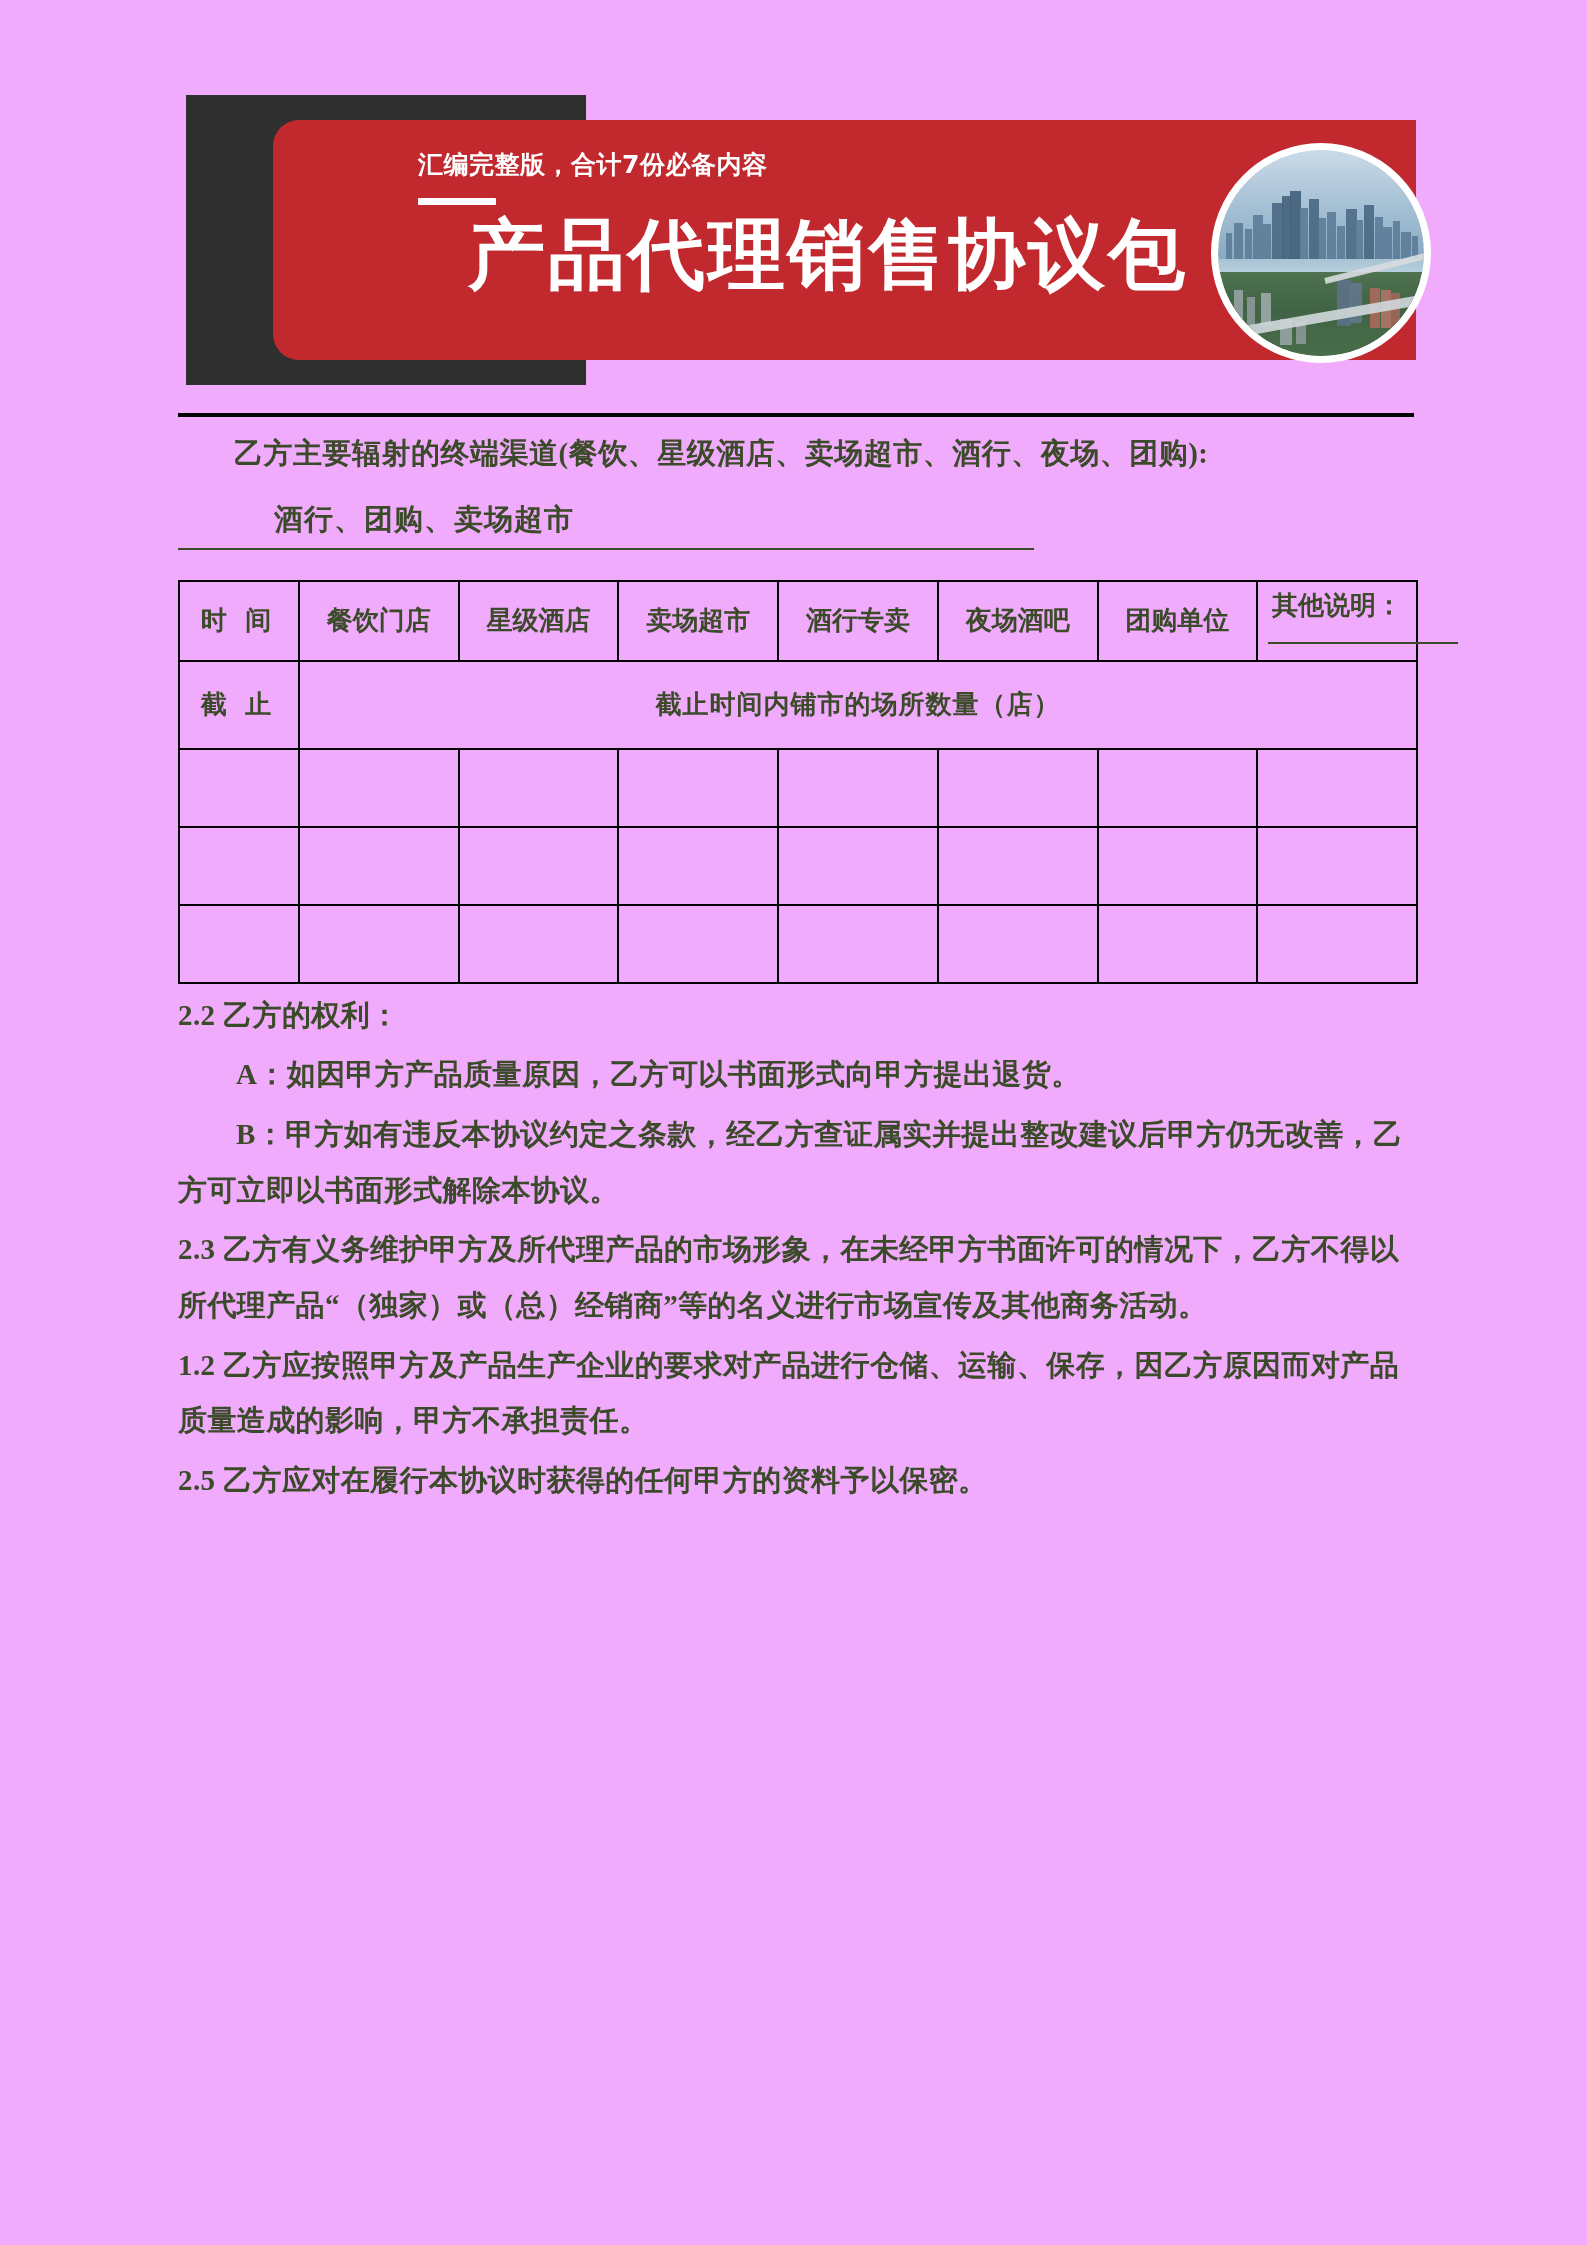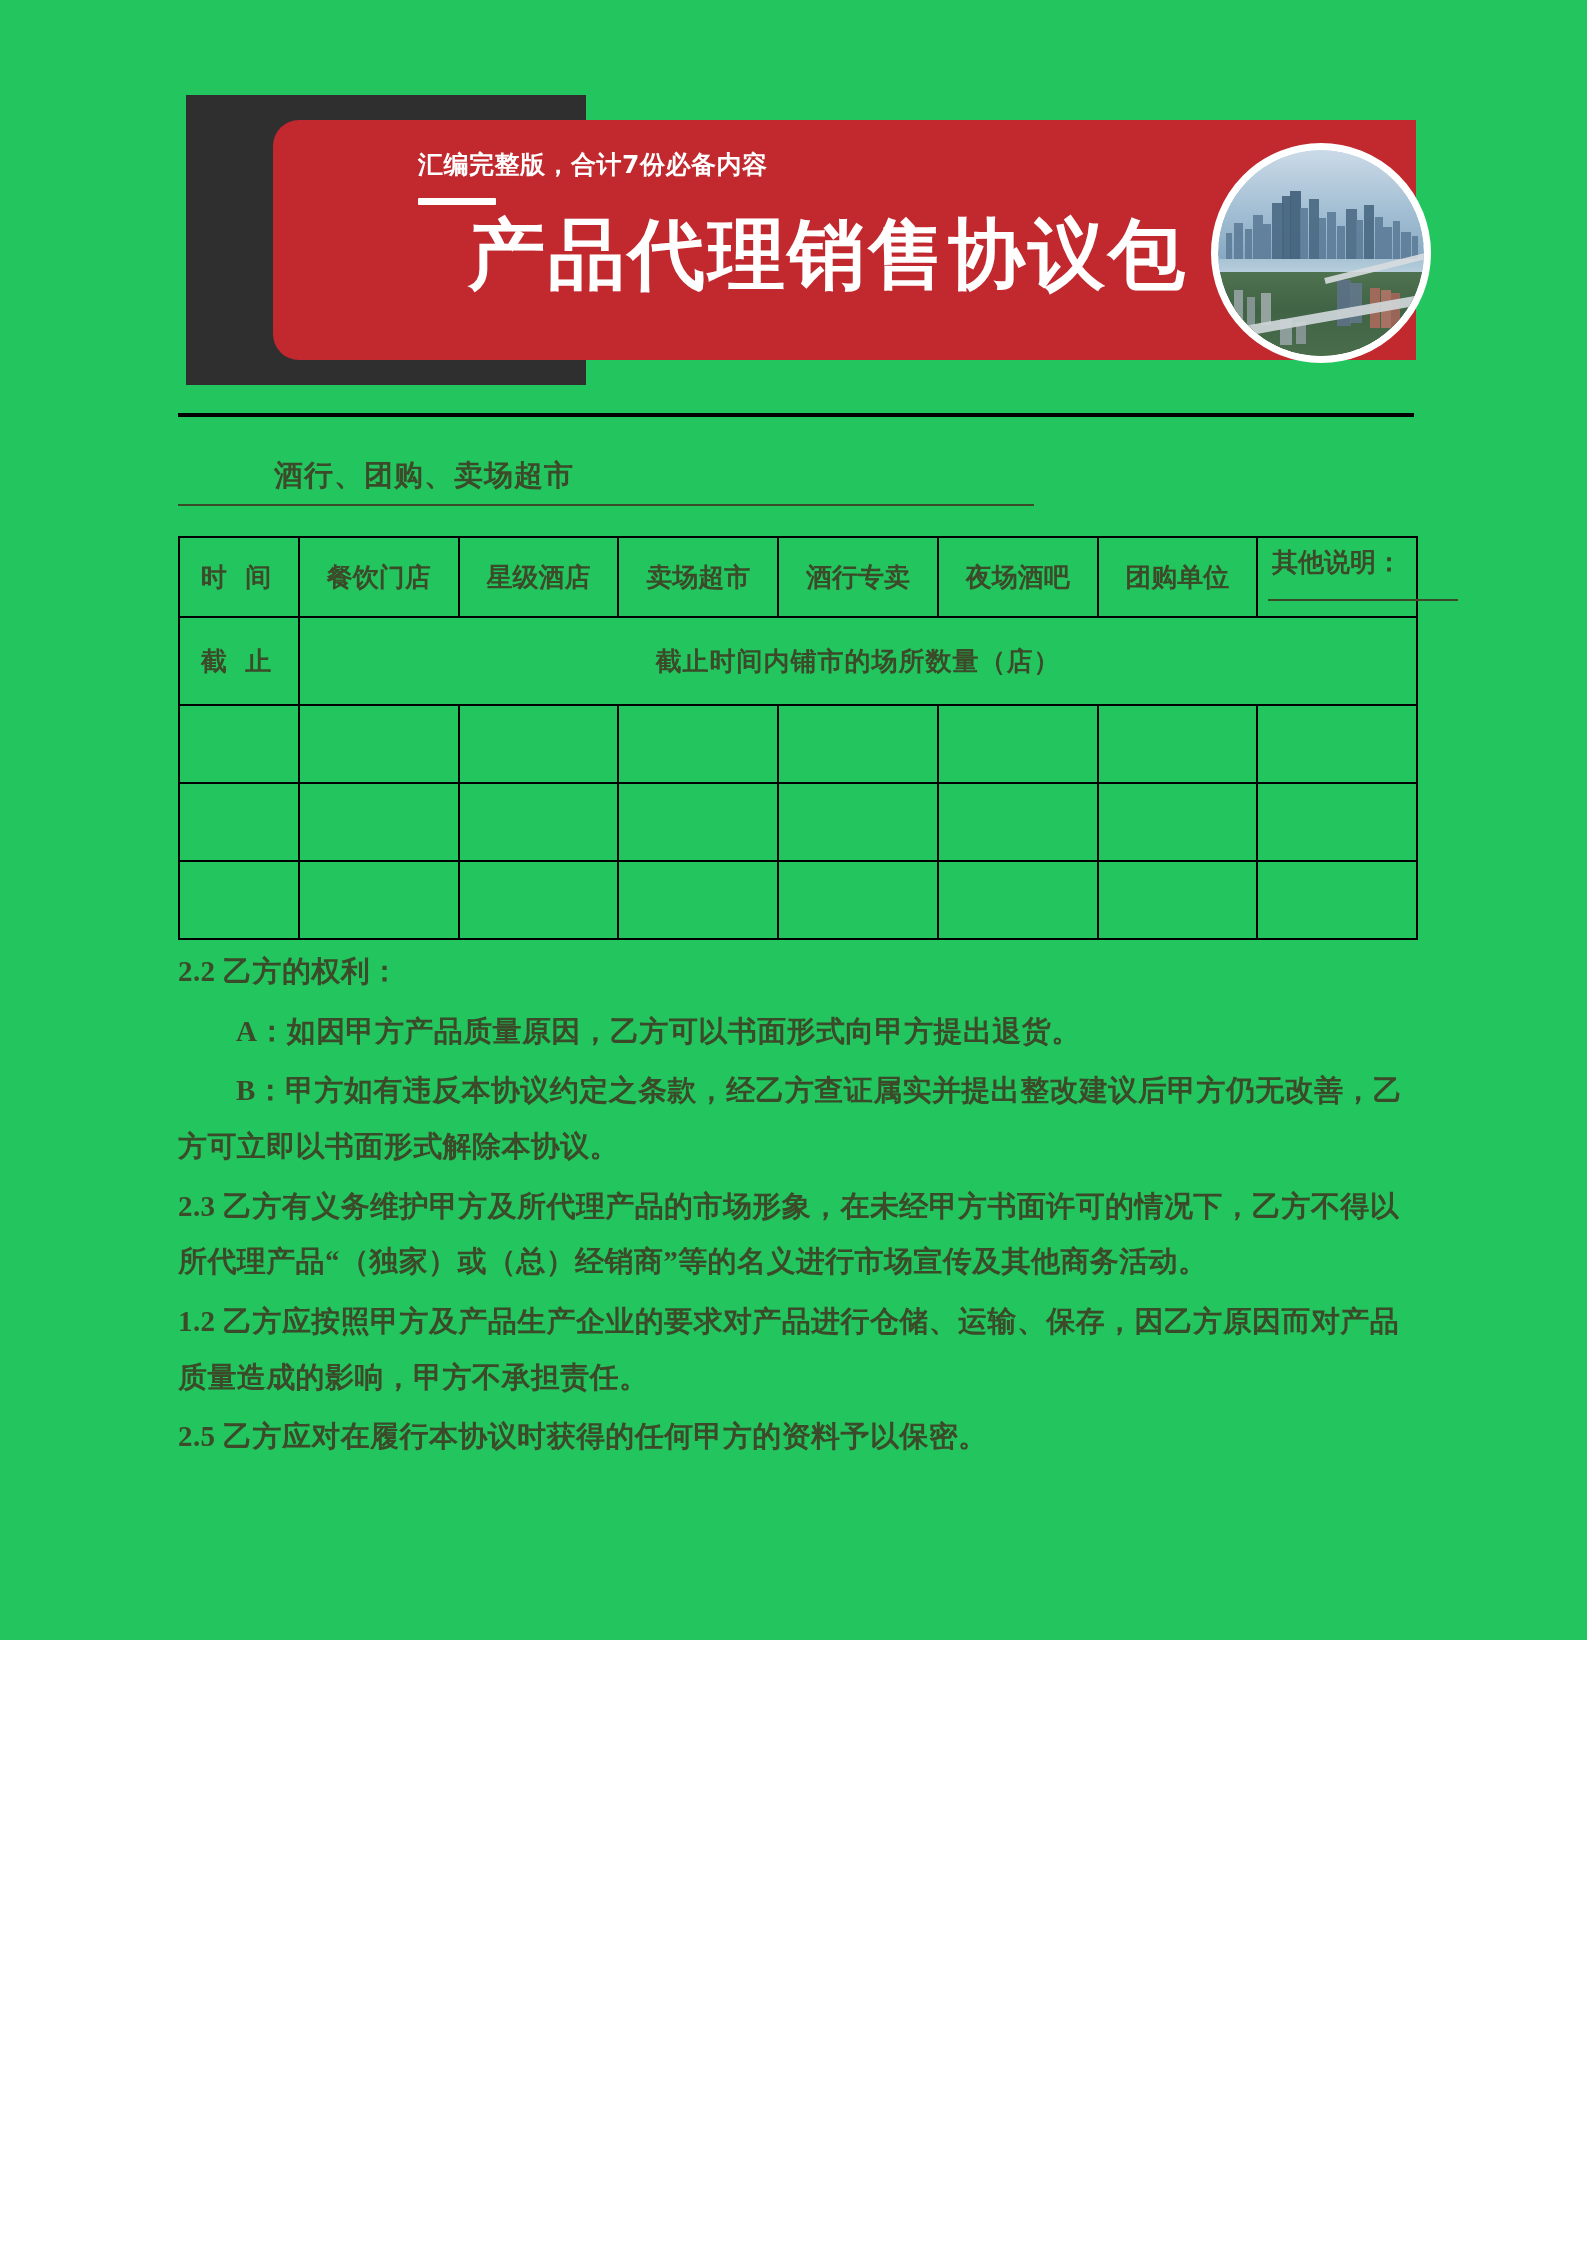--- a/index.html
+++ b/index.html
@@ -11,22 +11,22 @@
     width: 1587px;
     height: 2245px;
     font-family: "Liberation Serif", "DejaVu Serif", serif;
     position: relative;
     overflow: hidden;
   }
 
   .page {
     position: relative;
     width: 1587px;
-    height: 1640px;
-    background: #22c55e;
+    height: 2245px;
+    background: #f0abfc;
   }
 
   
   .banner {
     position: absolute;
     left: 186px;
     top: 95px;
     width: 1230px;
     height: 290px;
   }
@@ -294,20 +294,21 @@
           <div class="bridge2"></div>
         </div>
       </div>
     </div>
   </div>
 
   <div class="top-rule"></div>
 
   <div class="doc">
 
+    <div class="line-channels">乙方主要辐射的终端渠道(餐饮、星级酒店、卖场超市、酒行、夜场、团购):</div>
 
     <div class="fill-line">酒行、团购、卖场超市</div>
 
     <table class="grid">
       <tbody>
         <tr>
           <td class="hdr-left">时 间</td>
           <td class="sub">餐饮门店</td>
           <td class="sub">星级酒店</td>
           <td class="sub">卖场超市</td>

